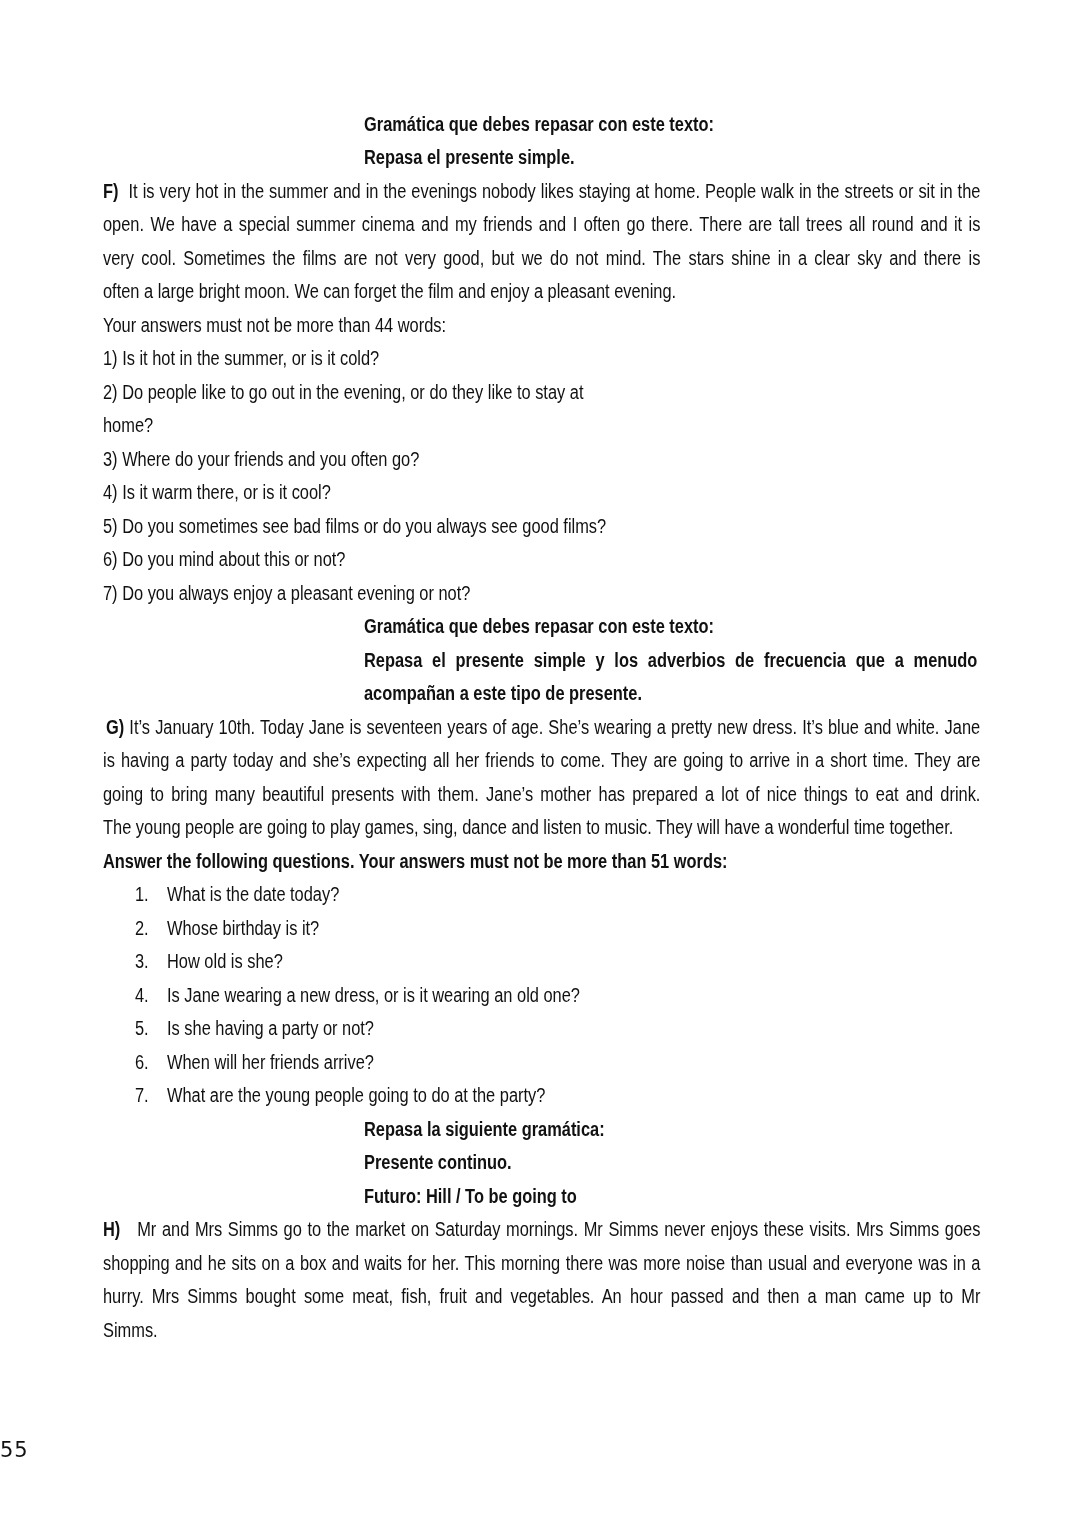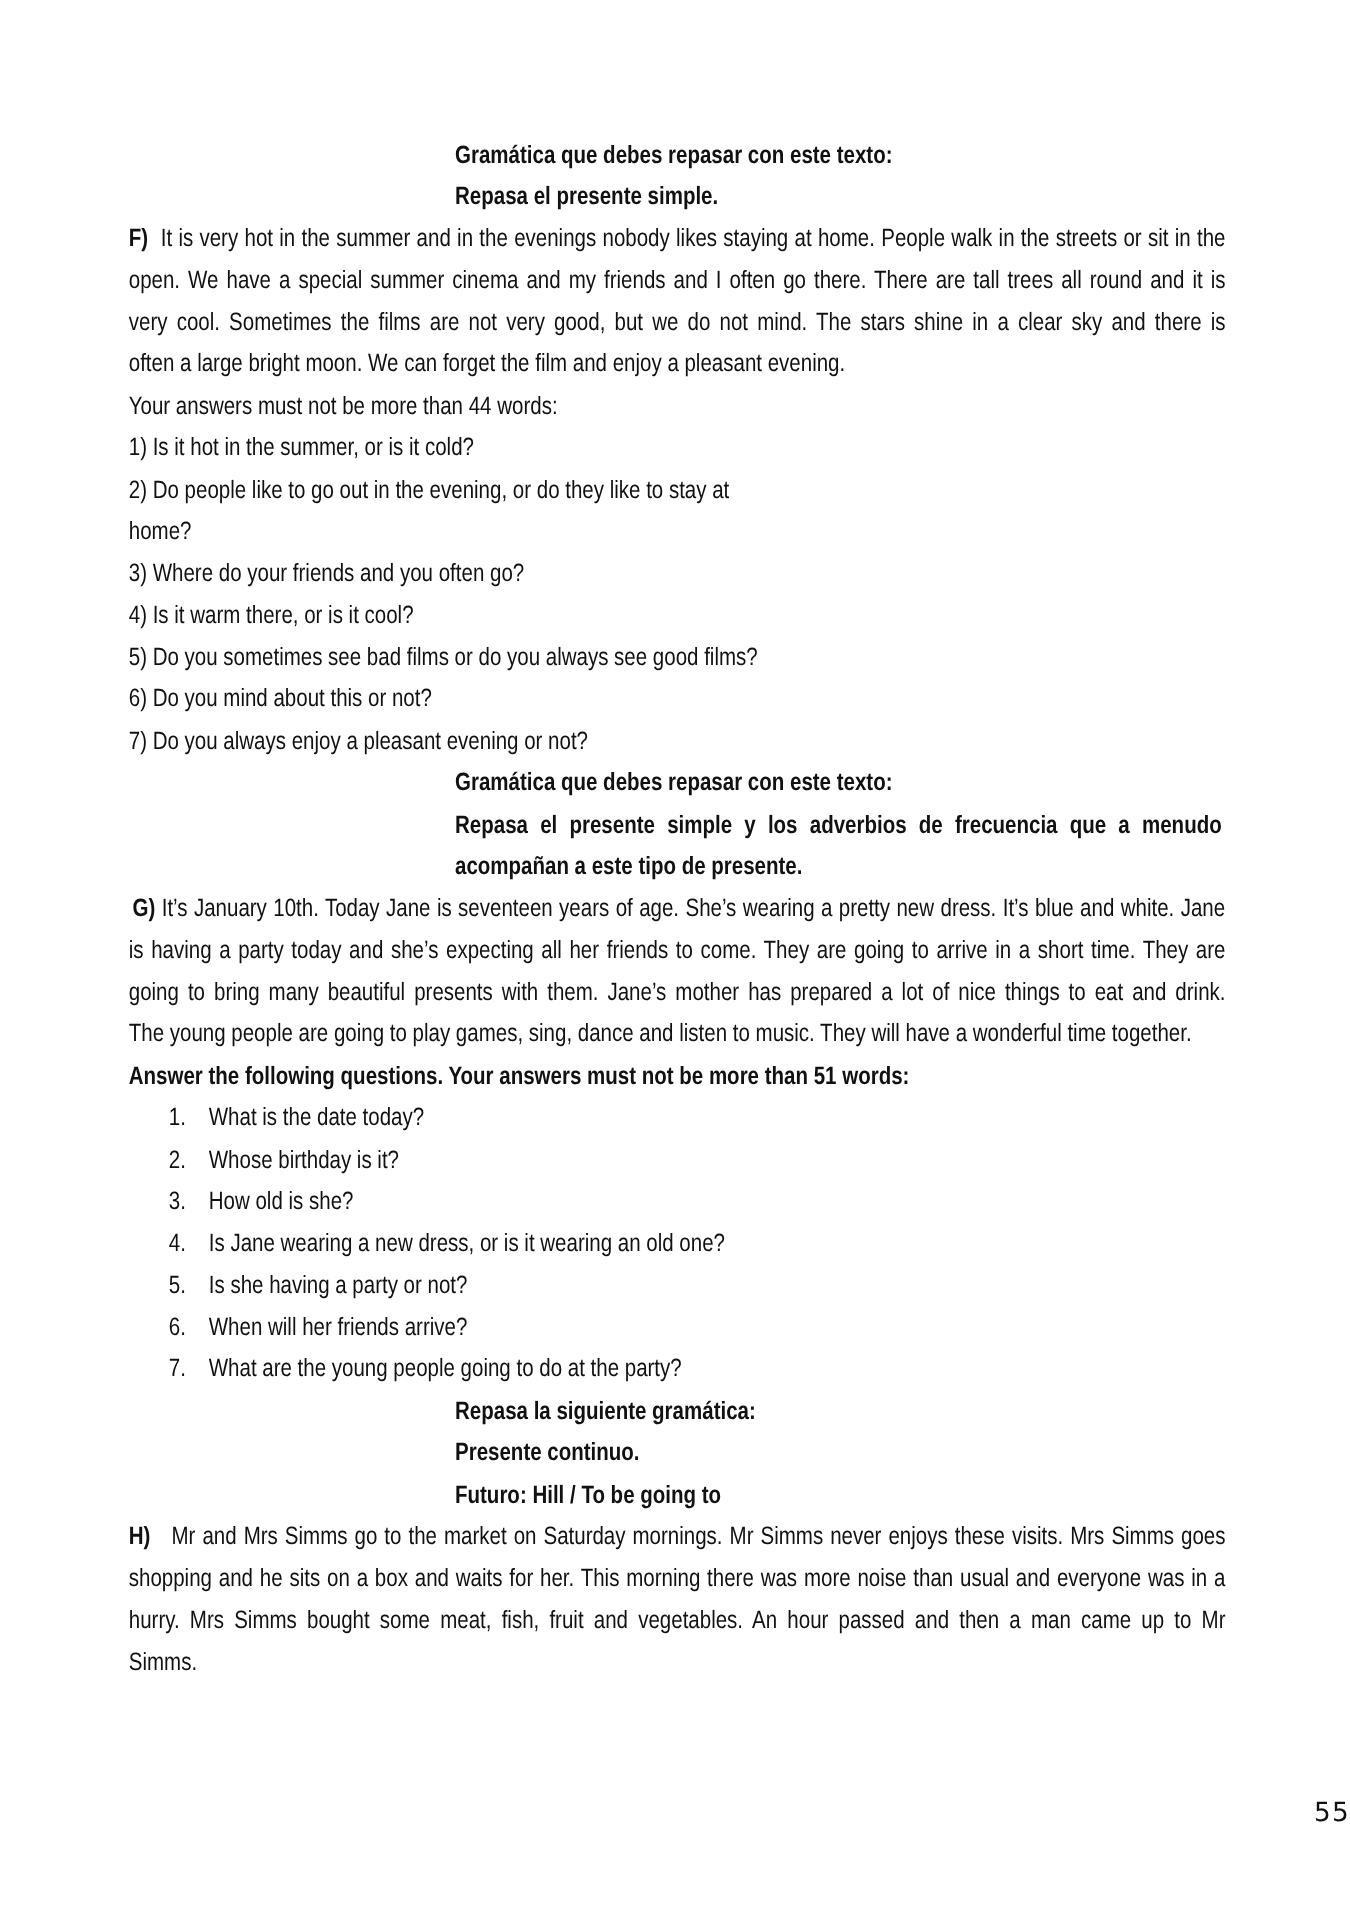--- a/index.html
+++ b/index.html
@@ -11,21 +11,21 @@
     font-size: 20px;
     line-height: 24px;
     white-space: nowrap;
     transform-origin: 0 0;
     transform: scaleX(0.82);
   }
   .bold { font-weight: bold; }
   .just { display: block; text-align: justify; text-align-last: justify; }
   .pagenum {
     position: absolute; left: 0; width: 1080px; top: 1438px;
-    text-align: right;
+    text-align: left;
     font-family: "DejaVu Sans", sans-serif;
     font-size: 21px; letter-spacing: 1px;
   }
 </style>
 </head>
 <body>
 
 <div class="page">
 
   <div class="line bold" style="left:364px; top:112px;">Gramática que debes repasar con este texto:</div>

